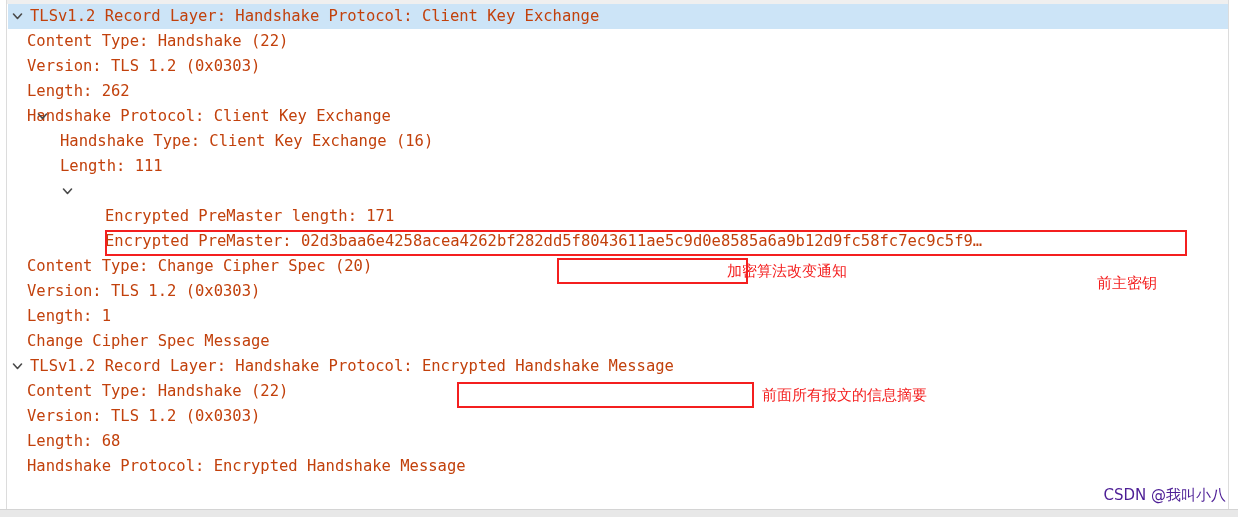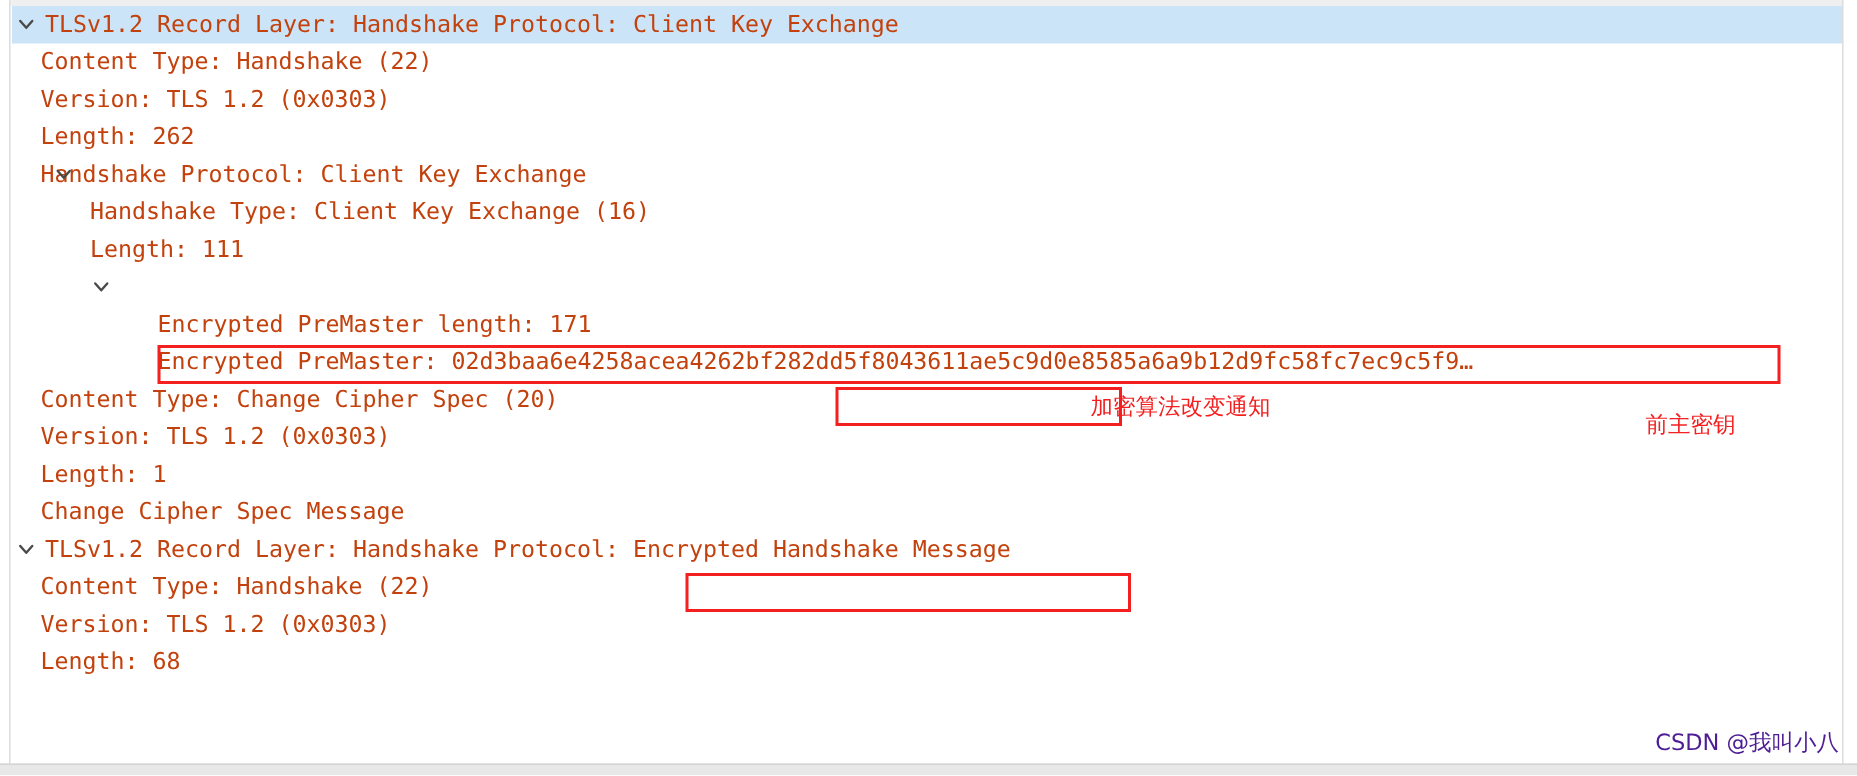--- a/index.html
+++ b/index.html
@@ -151,24 +151,26 @@
       <div class="row lvl1"><span class="row-label">Content Type: Change Cipher Spec (20)</span></div>
       <div class="row lvl1"><span class="row-label">Version: TLS 1.2 (0x0303)</span></div>
       <div class="row lvl1"><span class="row-label">Length: 1</span></div>
       <div class="row lvl1"><span class="row-label">Change Cipher Spec Message</span></div>
       <div class="row lvl0"><span class="chevron"><svg width="11" height="11" viewBox="0 0 11 11" aria-hidden="true">
             <path d="M1.5 3 L5.5 7.5 L9.5 3" fill="none" stroke="#4a4a4a" stroke-width="1.6" stroke-linecap="round" stroke-linejoin="round"></path>
           </svg></span><span class="row-label">TLSv1.2 Record Layer: Handshake Protocol: Encrypted Handshake Message</span></div>
       <div class="row lvl1"><span class="row-label">Content Type: Handshake (22)</span></div>
       <div class="row lvl1"><span class="row-label">Version: TLS 1.2 (0x0303)</span></div>
       <div class="row lvl1"><span class="row-label">Length: 68</span></div>
+      <div class="row lvl1"><span class="row-label">Handshake Protocol: Encrypted Handshake Message</span></div>
     </div>
 
   <div class="redbox" style="left:105px; top:230px; width:1082px; height:26px;"></div>
   <div class="annot" style="left:1097px; top:233px;margin-top:40px;">前主密钥</div>
 
   <div class="redbox" style="left:557px; top:258px; width:191px; height:26px;"></div>
   <div class="annot" style="left:727px; top:261px;">加密算法改变通知</div>
 
   <div class="redbox" style="left:457px; top:382px; width:297px; height:26px;"></div>
+  <div class="annot" style="left:762px; top:385px;">前面所有报文的信息摘要</div>
 
   <div class="watermark">CSDN @我叫小八</div>
 </div>
 
 </body></html>

